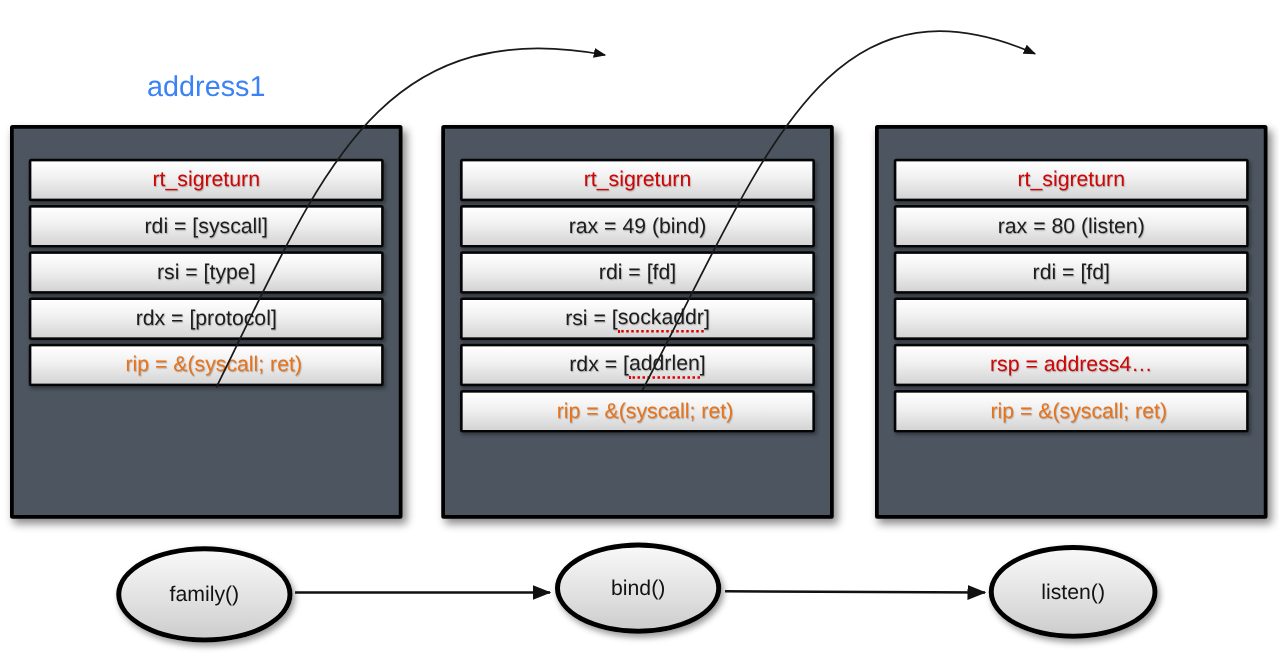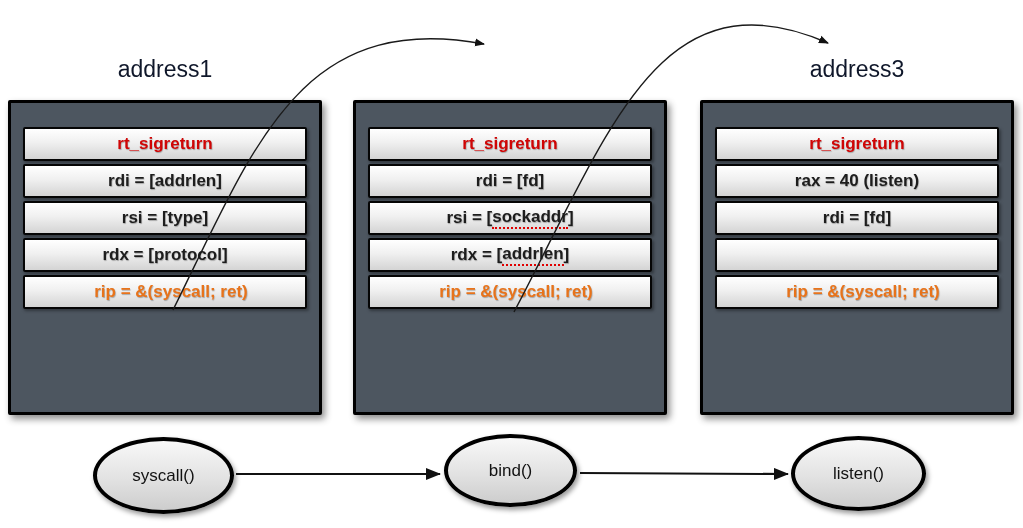--- a/index.html
+++ b/index.html
@@ -4,38 +4,38 @@
 <style>
   html,body { margin:0; padding:0; background:#ffffff; }
   body {
     width:1023px; height:528px; position:relative; overflow:hidden;
     font-family:"Liberation Sans", sans-serif;
   }
   .canvas { position:absolute; left:0; top:0; width:1023px; height:528px; }
 
   .frame-label {
     position:absolute; top:56px; width:314px; text-align:center;
-    font-size:23px; color:#0f172a;
+    font-size:23px; color:#3b82f6;
   }
   .fl1 { left:8px; } .fl2 { left:353px; } .fl3 { left:700px; }
 
   .frame {
     position:absolute; top:100px; width:314px; height:315px;
     box-sizing:border-box; background:var(--frame_bg,#4d5660);
     border:3px solid #000; border-radius:2px;
     padding:24px 12px 24px 12px;
     box-shadow:3px 4px 7px rgba(0,0,0,0.45);
   }
   .f1 { left:8px; } .f2 { left:353px; } .f3 { left:700px; }
 
   .srow {
     height:34px; box-sizing:border-box; margin-bottom:3px;
     border:2.5px solid #050505; border-radius:2px;
     display:flex; align-items:center; justify-content:center;
-    font-weight:bold; font-size:17px; color:#1d1d1d; white-space:pre;
+    font-weight:normal; font-size:17px; color:#1d1d1d; white-space:pre;
     background:linear-gradient(180deg,#ffffff 0%,#f0f0f0 45%,#d4d4d4 100%);
     box-shadow:1.5px 2px 3px rgba(0,0,0,0.35);
     text-shadow:0.6px 0.9px 1px rgba(0,0,0,0.28);
   }
   .srow:last-child { margin-bottom:0;padding-left:12px; }
   .srow.red    { color:var(--red,#d00505); }
   .srow.orange { color:var(--orange,#e8731a); }
   .misspell { border-bottom:2.5px dotted #e00000; }
 
   .node {
@@ -51,46 +51,47 @@
   .n3 { left:791px; top:436px; width:135px; height:75px; }
 
   svg.overlay { position:absolute; left:0; top:0; z-index:20; pointer-events:none; }
 </style>
 </head>
 <body>
 
 <div class="canvas">
 
   <div class="frame-label fl1">address1</div>
-  <div class="frame-label fl3">address3</div>
 
   <div class="frame f1">
       <div class="srow red">rt_sigreturn</div>
-      <div class="srow dark">rdi = [addrlen]</div>
+      <div class="srow dark">rdi = [syscall]</div>
       <div class="srow dark">rsi = [type]</div>
       <div class="srow dark">rdx = [protocol]</div>
       <div class="srow orange">rip = &amp;(syscall; ret)</div>
     </div>
   <div class="frame f2">
       <div class="srow red">rt_sigreturn</div>
+      <div class="srow dark">rax = 49 (bind)</div>
       <div class="srow dark">rdi = [fd]</div>
       <div class="srow dark">rsi = [<span class="misspell">sockaddr</span>]</div>
       <div class="srow dark">rdx = [<span class="misspell">addrlen</span>]</div>
       <div class="srow orange">rip = &amp;(syscall; ret)</div>
     </div>
   <div class="frame f3">
       <div class="srow red">rt_sigreturn</div>
-      <div class="srow dark">rax = 40 (listen)</div>
+      <div class="srow dark">rax = 80 (listen)</div>
       <div class="srow dark">rdi = [fd]</div>
       <div class="srow empty"></div>
+      <div class="srow red">rsp = address4…</div>
       <div class="srow orange">rip = &amp;(syscall; ret)</div>
     </div>
 
   <div class="node n1">
-    <span>syscall()</span>
+    <span>family()</span>
   </div>
   <div class="node n3">
     <span>listen()</span>
   </div>
   <div class="node n2">
     <span>bind()</span>
   </div>
 
   <svg class="overlay" width="1023" height="528" viewBox="0 0 1023 528">
     <defs>

